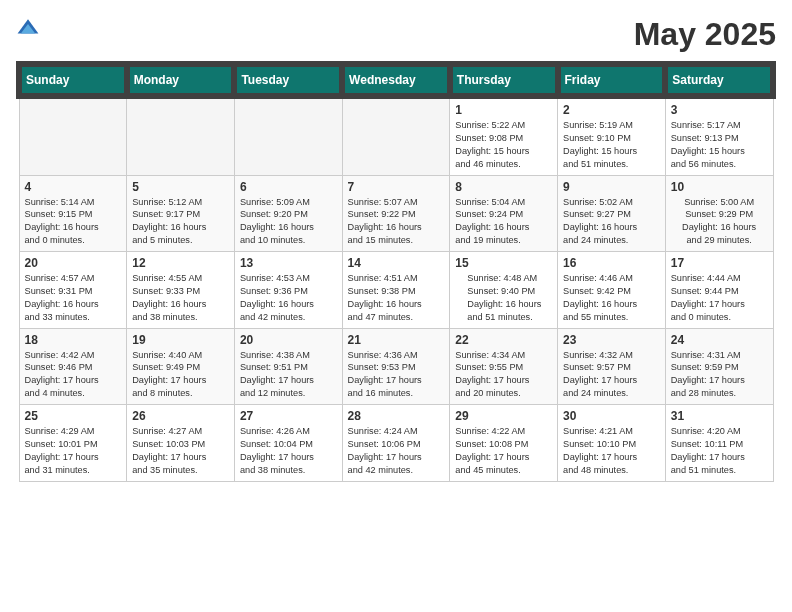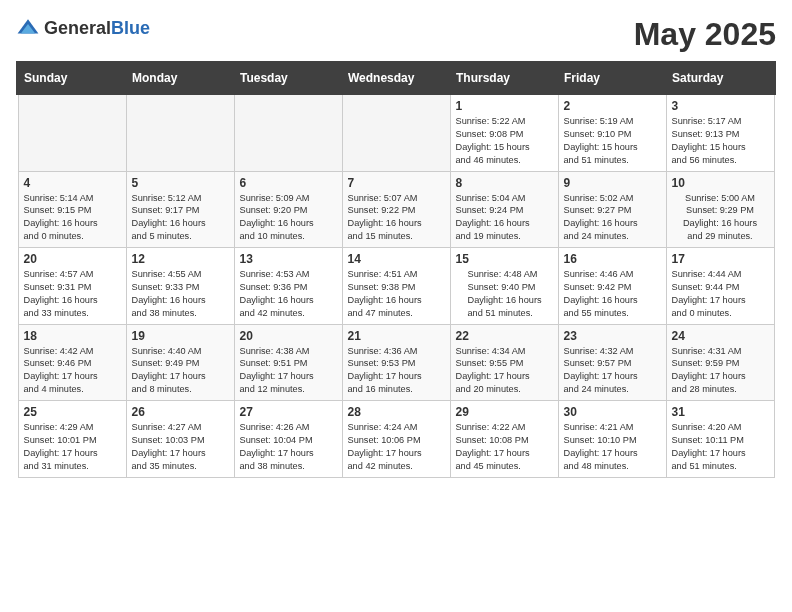--- a/index.html
+++ b/index.html
@@ -36,27 +36,27 @@
     .calendar-subtitle {
       font-size: 14px;
       color: #555;
     }
     .calendar-table {
       width: 100%;
       border-collapse: collapse;
       border: 1px solid #ccc;
     }
     .calendar-table th {
-      background-color: #404040;
+      background-color: #0f766e;
       color: #fff;
       font-size: 12px;
       font-weight: bold;
       padding: 6px 4px;
       text-align: left;
-      border: 4px solid #404040;
+      border: 6px solid #404040;
     }
     .calendar-table td {
       vertical-align: top;
       padding: 4px 5px;
       border: 1px solid #ccc;
       font-size: 9.5px;
       color: #333;
       background: #fff;
       width: calc(100% / 7);
       min-height: 80px;
@@ -81,23 +81,20 @@
   </style>
 </head>
 <body>
 
 <div class="header">
   <div class="logo">
     <svg class="logo-icon" viewBox="0 0 30 30" xmlns="http://www.w3.org/2000/svg">
       <polygon points="15,4 28,22 2,22" fill="#2a6bb5"></polygon>
       <polygon points="15,10 24,22 6,22" fill="#5aaae0"></polygon>
     </svg>
-    <span>
-      <span style="font-size:18px;font-weight:bold;color:#333;">General</span><span style="font-size:18px;font-weight:bold;color:#2a6bb5;">Blue</span>
-    </span>
   </div>
   <div class="title-section">
     <div class="calendar-title">May 2025</div>
   </div>
 </div>
 
 <table class="calendar-table">
   <thead>
     <tr>
     <th>Sunday</th>

